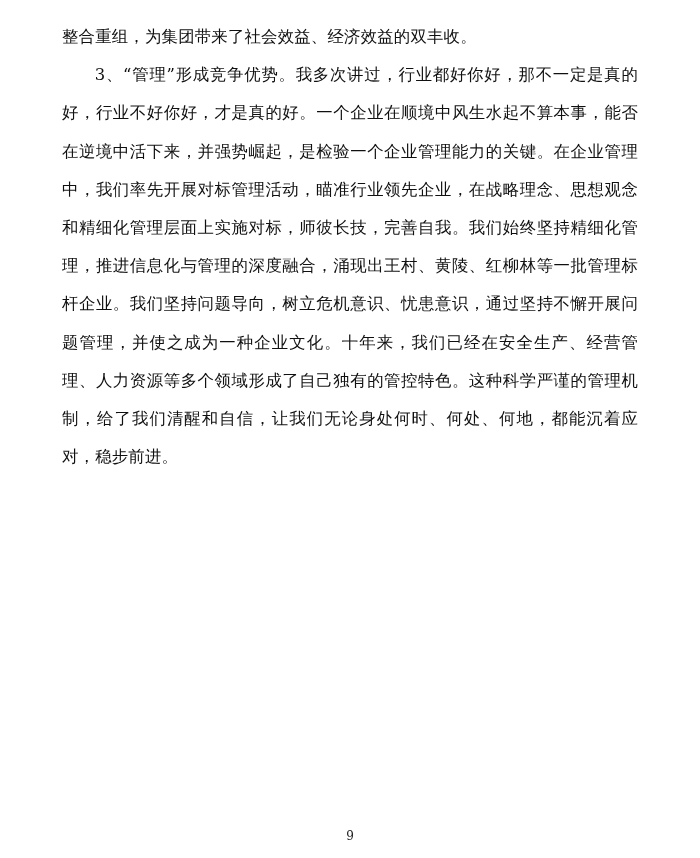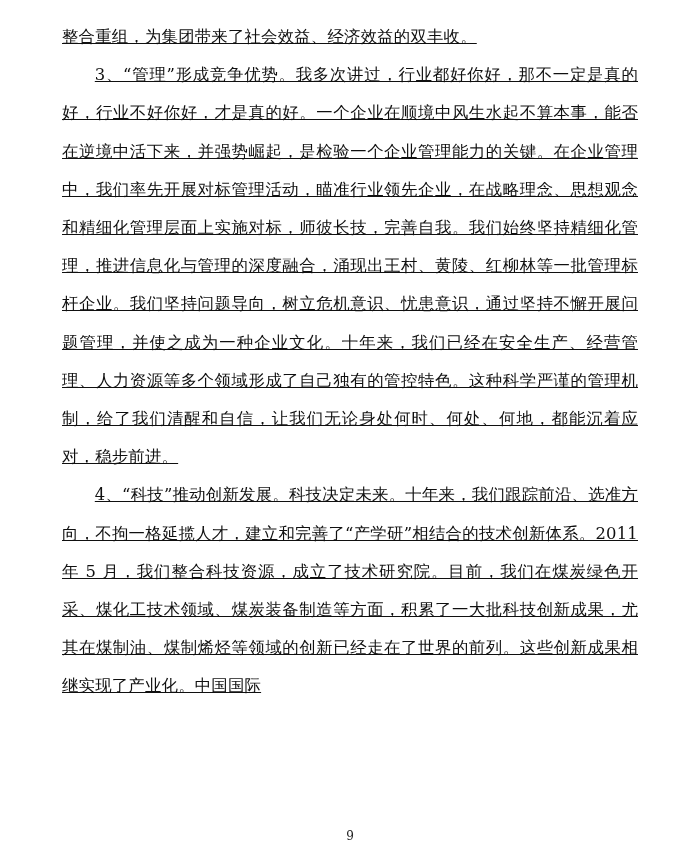--- a/index.html
+++ b/index.html
@@ -28,21 +28,20 @@
     text-align: justify;
     text-justify: inter-ideograph;
     letter-spacing: 0.2px;
     color: #101010;
   }
   .para {
     margin: 0;
     text-indent: 2em;
     text-align: justify;
     text-justify: inter-ideograph;
-    text-decoration: underline;
   }
   .para.no-indent {
     text-indent: 0;
   }
   .page-number {
     position: absolute;
     left: 0;
     right: 0;
     bottom: 16px;
     text-align: center;
@@ -52,16 +51,15 @@
     line-height: 1;
   }
 </style>
 </head>
 <body>
 
 <div class="page">
   <div class="doc-body">
     <p class="para no-indent">整合重组，为集团带来了社会效益、经济效益的双丰收。</p>
     <p class="para">3、“管理”形成竞争优势。我多次讲过，行业都好你好，那不一定是真的好，行业不好你好，才是真的好。一个企业在顺境中风生水起不算本事，能否在逆境中活下来，并强势崛起，是检验一个企业管理能力的关键。在企业管理中，我们率先开展对标管理活动，瞄准行业领先企业，在战略理念、思想观念和精细化管理层面上实施对标，师彼长技，完善自我。我们始终坚持精细化管理，推进信息化与管理的深度融合，涌现出王村、黄陵、红柳林等一批管理标杆企业。我们坚持问题导向，树立危机意识、忧患意识，通过坚持不懈开展问题管理，并使之成为一种企业文化。十年来，我们已经在安全生产、经营管理、人力资源等多个领域形成了自己独有的管控特色。这种科学严谨的管理机制，给了我们清醒和自信，让我们无论身处何时、何处、何地，都能沉着应对，稳步前进。</p>
-    <p class="para">4、“科技”推动创新发展。科技决定未来。十年来，我们跟踪前沿、选准方向，不拘一格延揽人才，建立和完善了“产学研”相结合的技术创新体系。2011 年 5 月，我们整合科技资源，成立了技术研究院。目前，我们在煤炭绿色开采、煤化工技术领域、煤炭装备制造等方面，积累了一大批科技创新成果，尤其在煤制油、煤制烯烃等领域的创新已经走在了世界的前列。这些创新成果相继实现了产业化。中国国际</p>
   </div>
   <div class="page-number">9</div>
 </div>
 
 </body></html>

